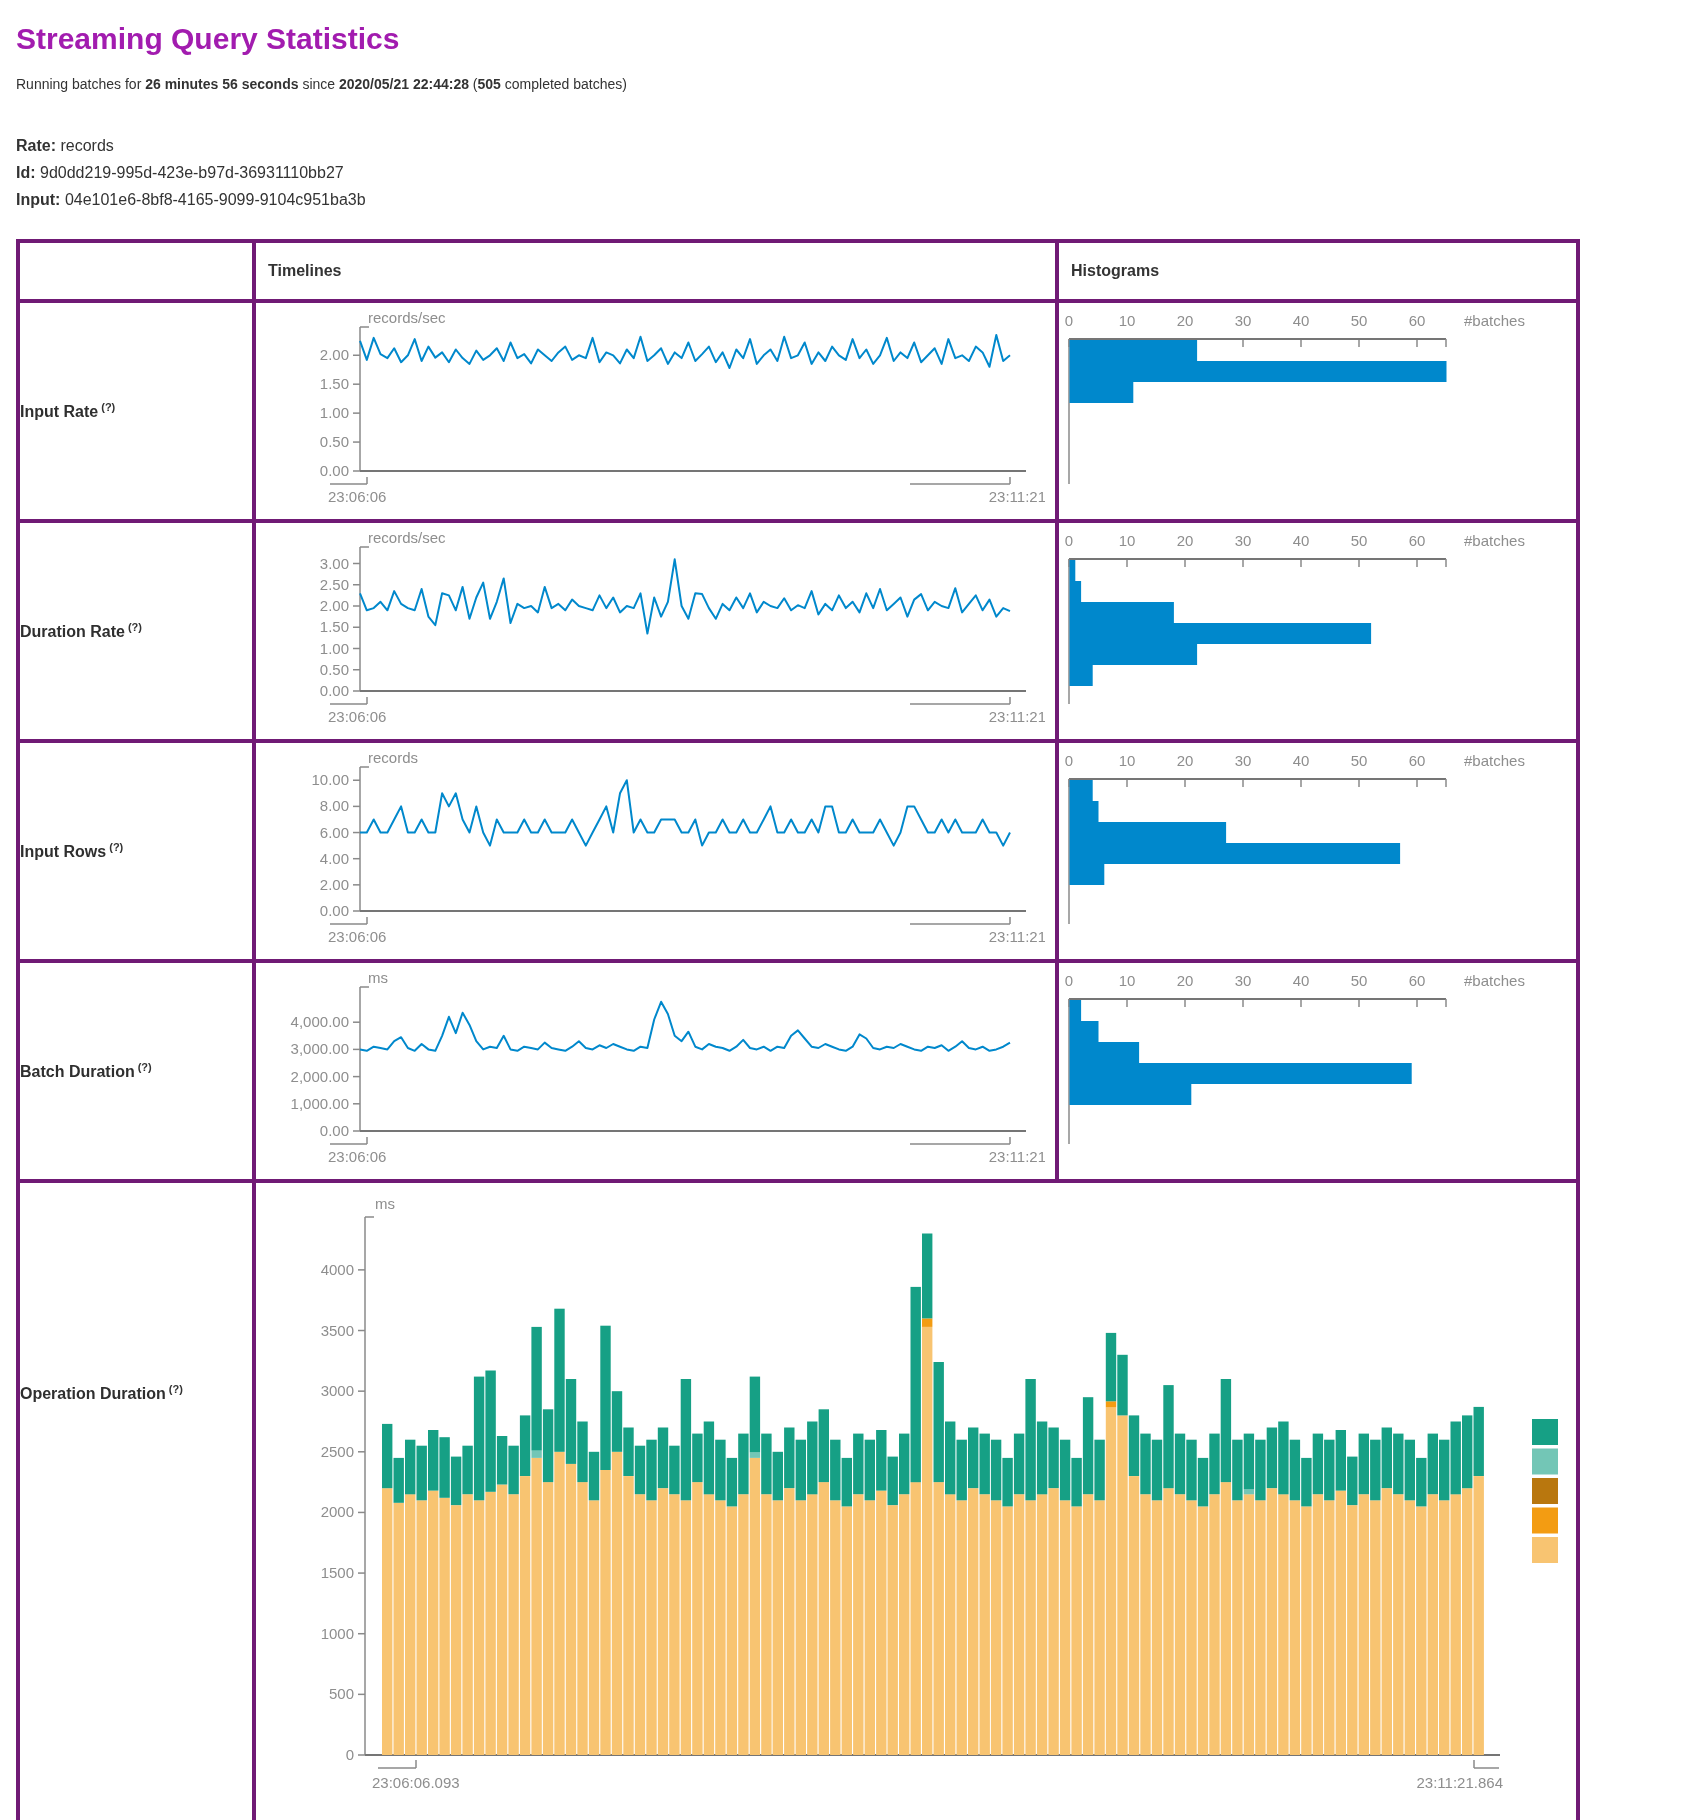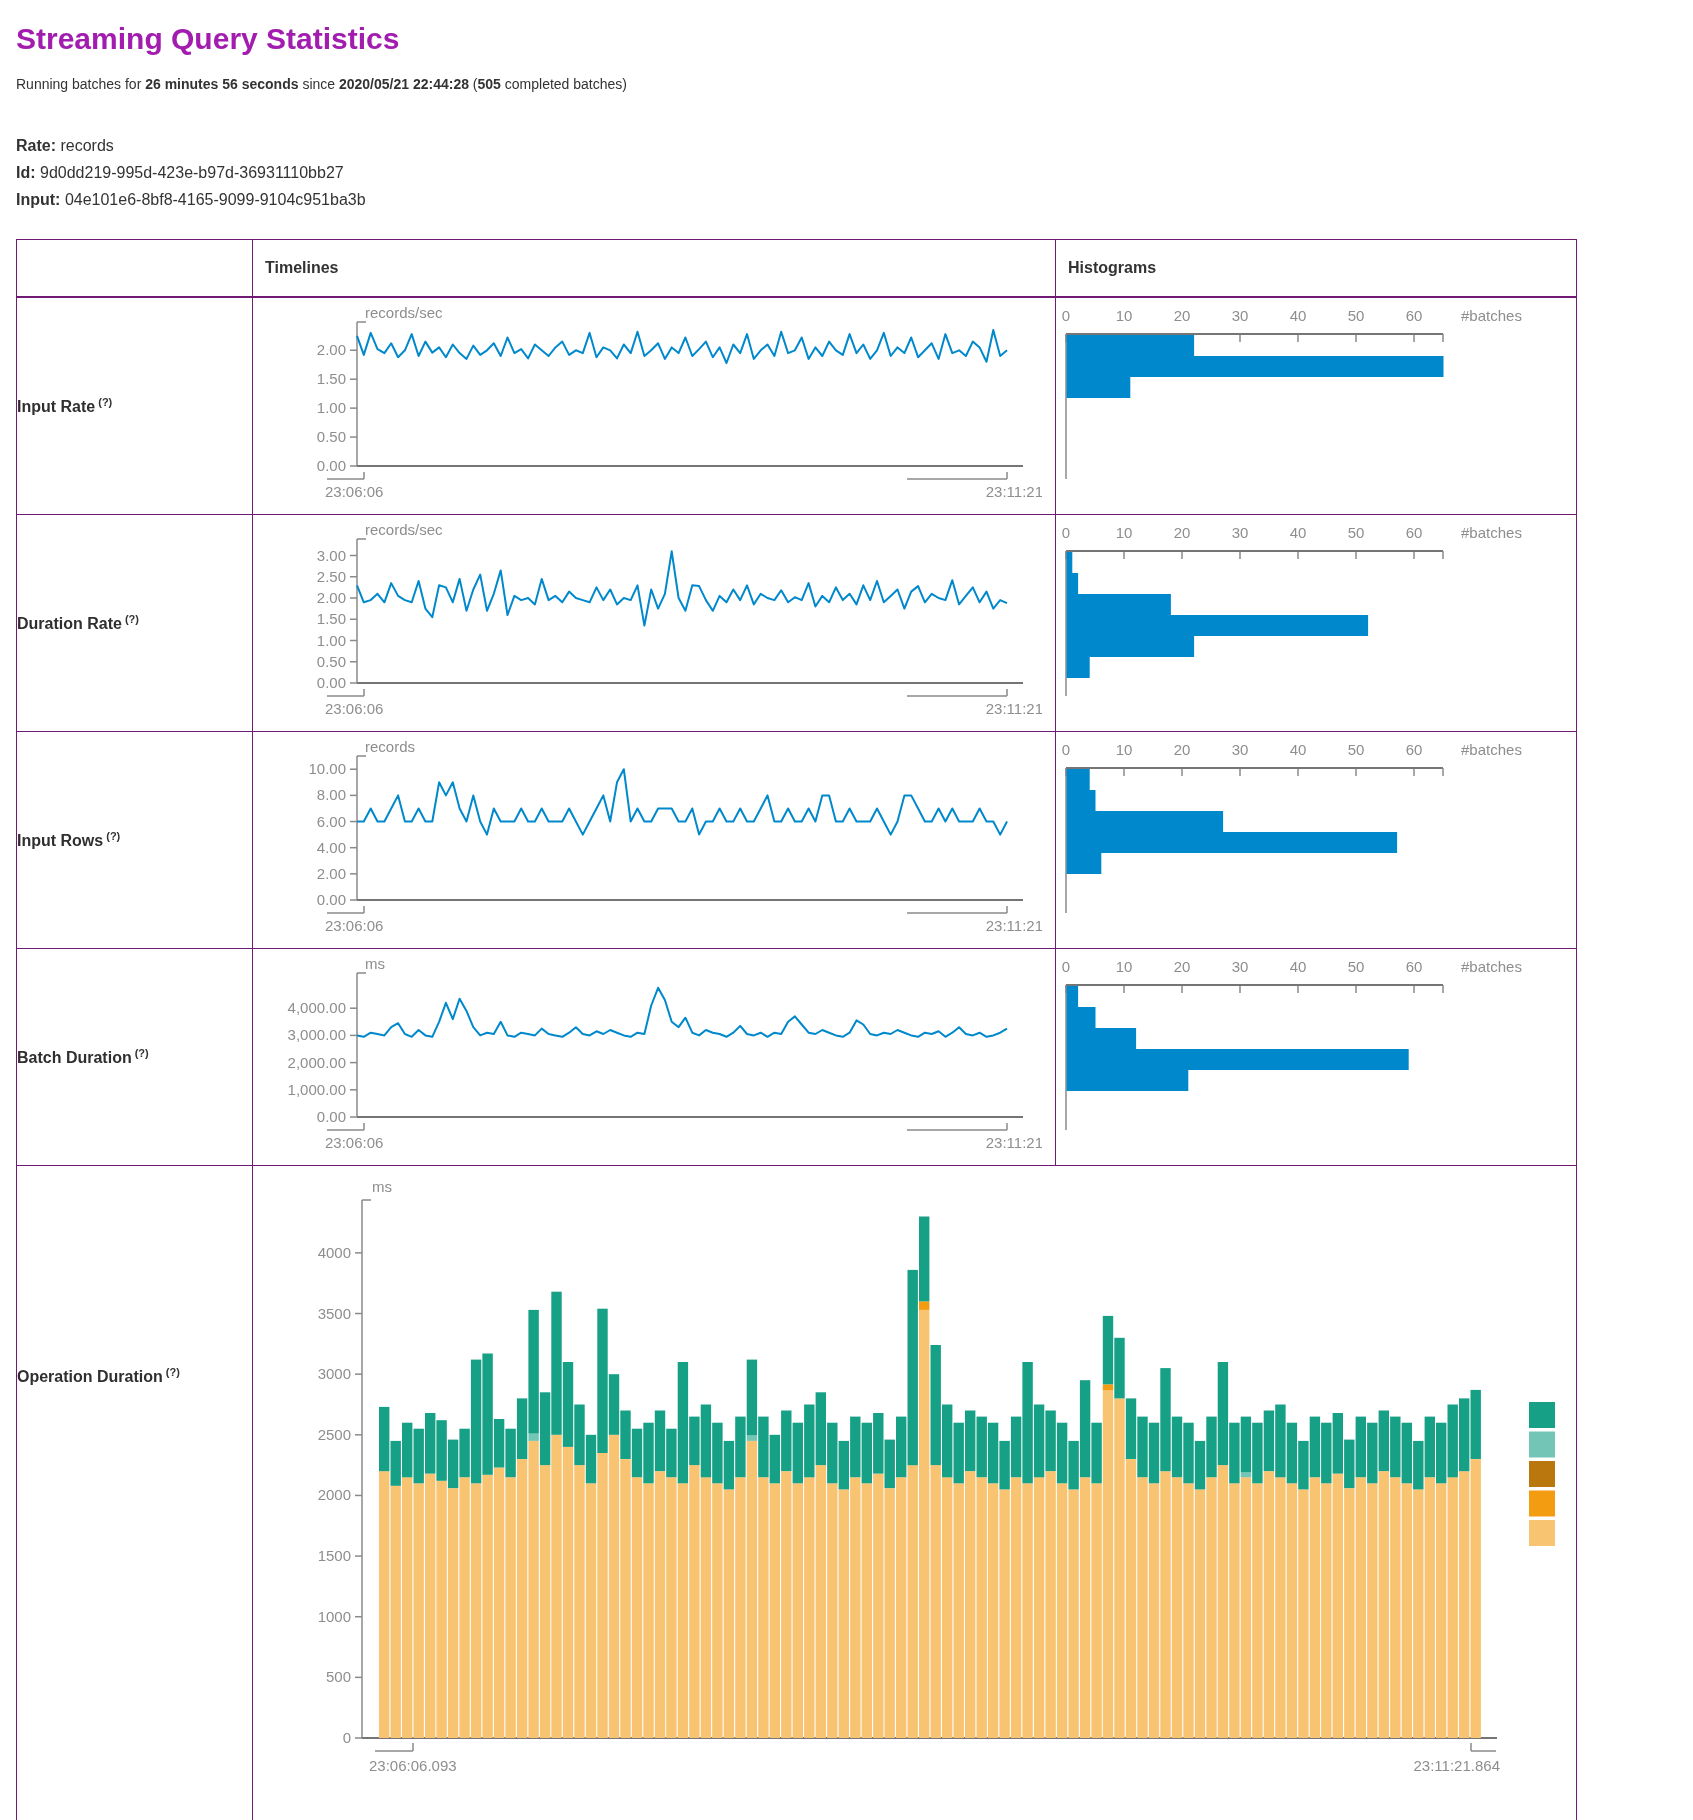--- a/index.html
+++ b/index.html
@@ -3,21 +3,21 @@
 <meta charset="utf-8">
 <style>
   html,body{margin:0;padding:0;background:#fff;color:#333;
     font-family:"Liberation Sans","DejaVu Sans",sans-serif;}
   .page{width:1661px;padding:16px;}
   h1.title{font-size:30px;font-weight:700;margin:6px 0 20px 0;color:#a21caf;}
   .subtitle{font-size:14px;margin:0 0 40px 0;}
   .meta{font-size:16px;line-height:27px;margin-bottom:6px;}
   .meta b{font-weight:700;}
   table.stats{border-collapse:collapse;table-layout:fixed;margin-top:26px;}
-  table.stats th,table.stats td{border:1px solid #701a75;}
+  table.stats th,table.stats td{border:4px solid #701a75;}
   table.stats thead th{border-bottom-width:2px;text-align:left;vertical-align:middle;
     padding:0 12px;font-size:16px;font-weight:700;color:#333;height:56px;}
   .label-cell{padding:8px 8px 8px 0;font-weight:700;font-size:16px;
     vertical-align:middle;color:#2f2f2f;}
   .label-cell sup{font-size:11px;font-weight:700;color:#333;margin-left:3px;cursor:pointer;}
   .chart-cell{padding:6px 4px;vertical-align:middle;}
   .op-label{vertical-align:top;padding-top:200px;}
   tr.metric-row{height:215px;}
   tr.op-row{height:666px;}
   svg text{font-family:"Liberation Sans","DejaVu Sans",sans-serif;font-size:15px;fill:#8e8e8e;}

